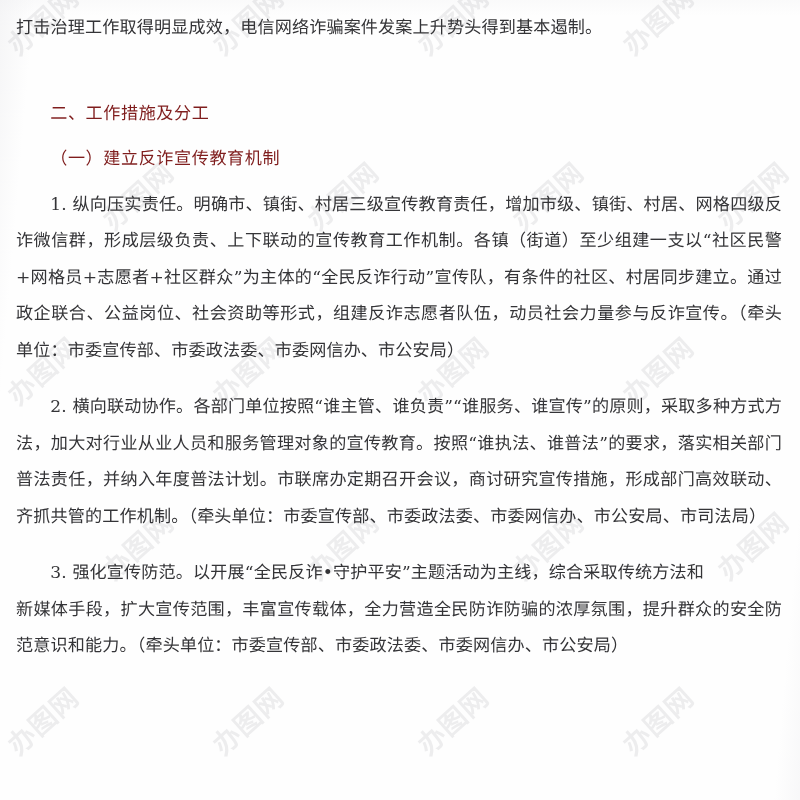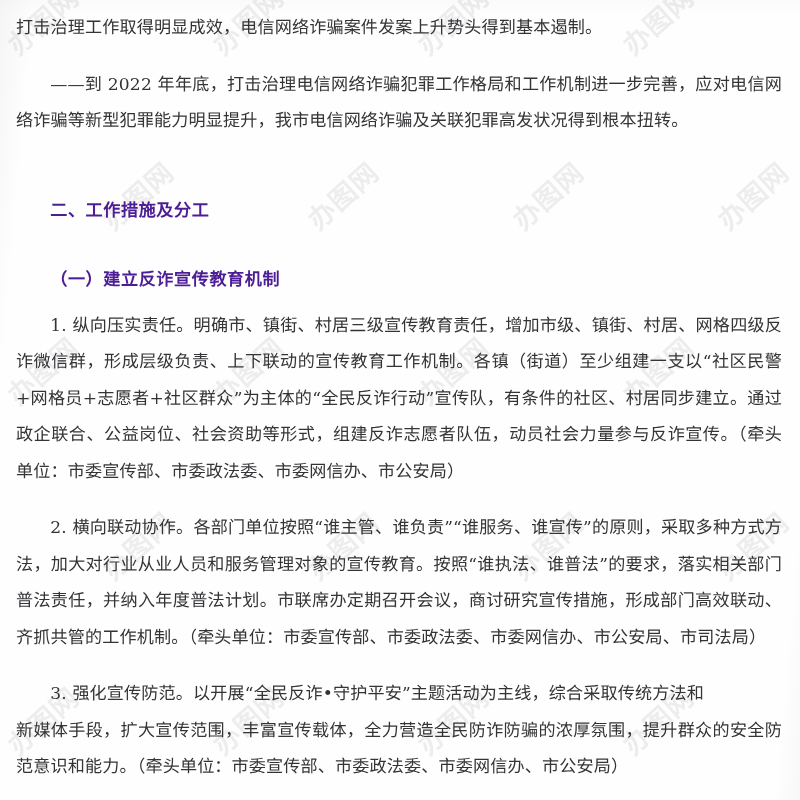--- a/index.html
+++ b/index.html
@@ -67,25 +67,24 @@
     letter-spacing: 0.15px;
     color: #343437;
     word-break: break-all;
   }
 
   .para.indent {
     text-indent: 2em;
   }
 
   .para.heading {
-    font-weight: 700;
+    font-weight: 400;
     text-indent: 2em;
-    color: #4c1d95;
+    color: #7f1d1d;
     letter-spacing: 0.6px;
-    margin-top: 24px;
   }
 
   .gap-sm { height: 9px; }
   .gap-md { height: 20px; }
 
   
   .para.continuation {
     text-indent: 0;
   }
 </style>
@@ -120,21 +119,20 @@
     </div>
 
   <div id="text-layer">
 
     <div class="gap-sm"></div>
 
     <p class="para continuation">打击治理工作取得明显成效，电信网络诈骗案件发案上升势头得到基本遏制。</p>
 
     <div class="gap-md"></div>
 
-    <p class="para indent">——到 2022 年年底，打击治理电信网络诈骗犯罪工作格局和工作机制进一步完善，应对电信网络诈骗等新型犯罪能力明显提升，我市电信网络诈骗及关联犯罪高发状况得到根本扭转。</p>
 
     <div class="gap-md"></div>
 
 
     <div class="gap-sm"></div>
 
     <p class="para heading">二、工作措施及分工</p>
 
     <div class="gap-sm"></div>
 

